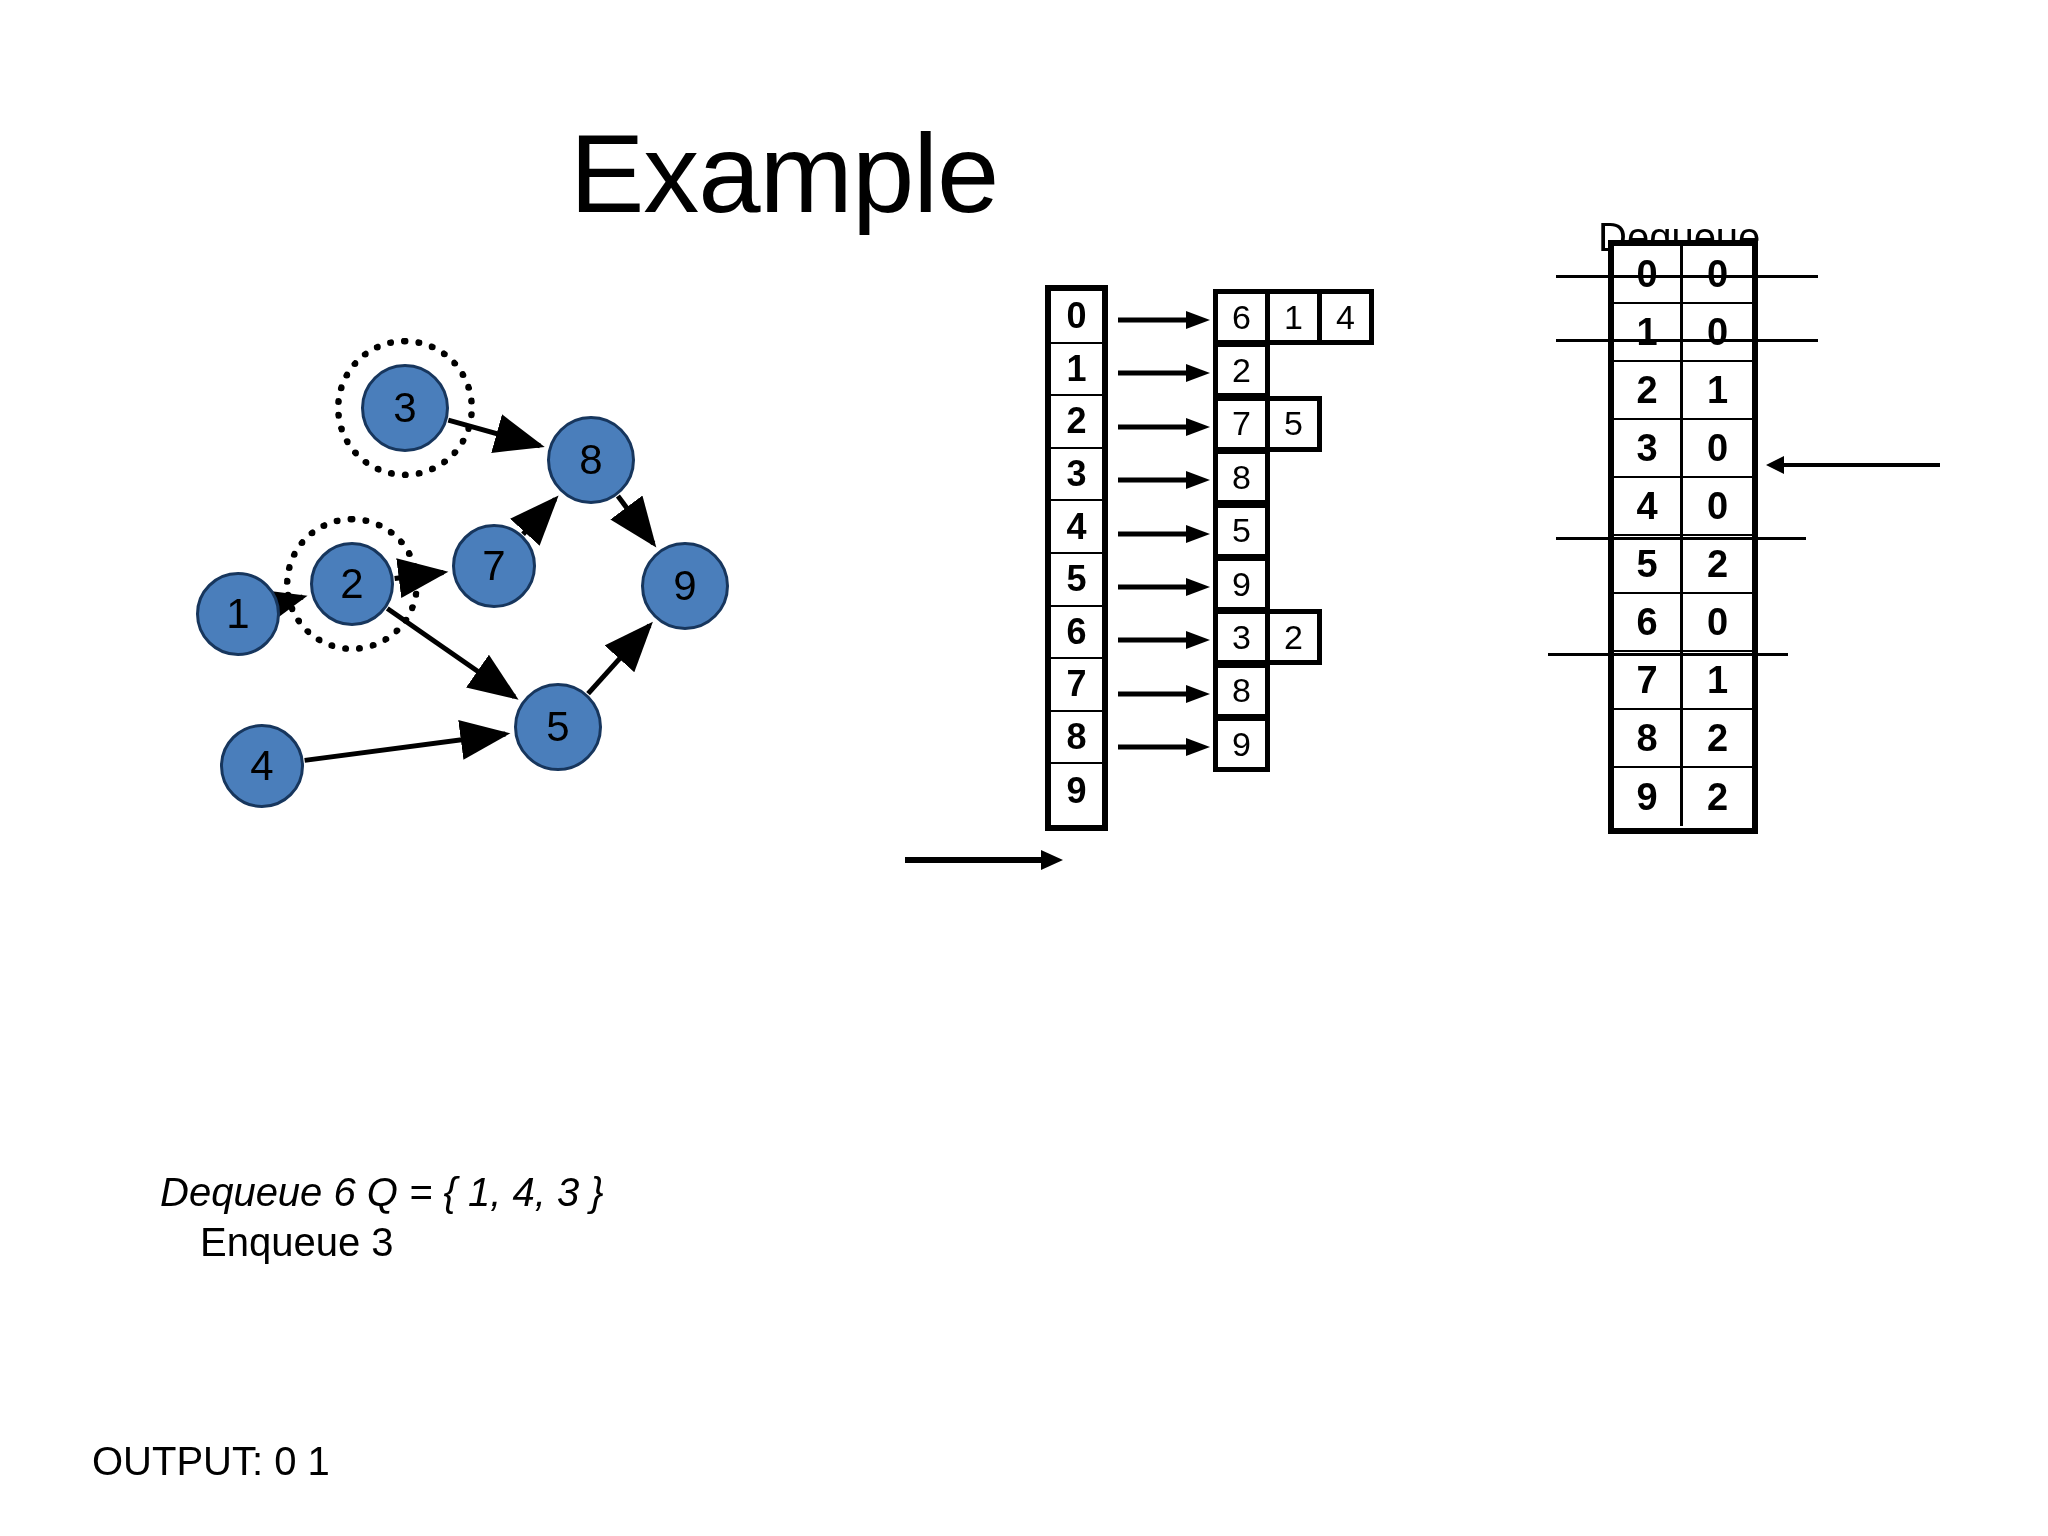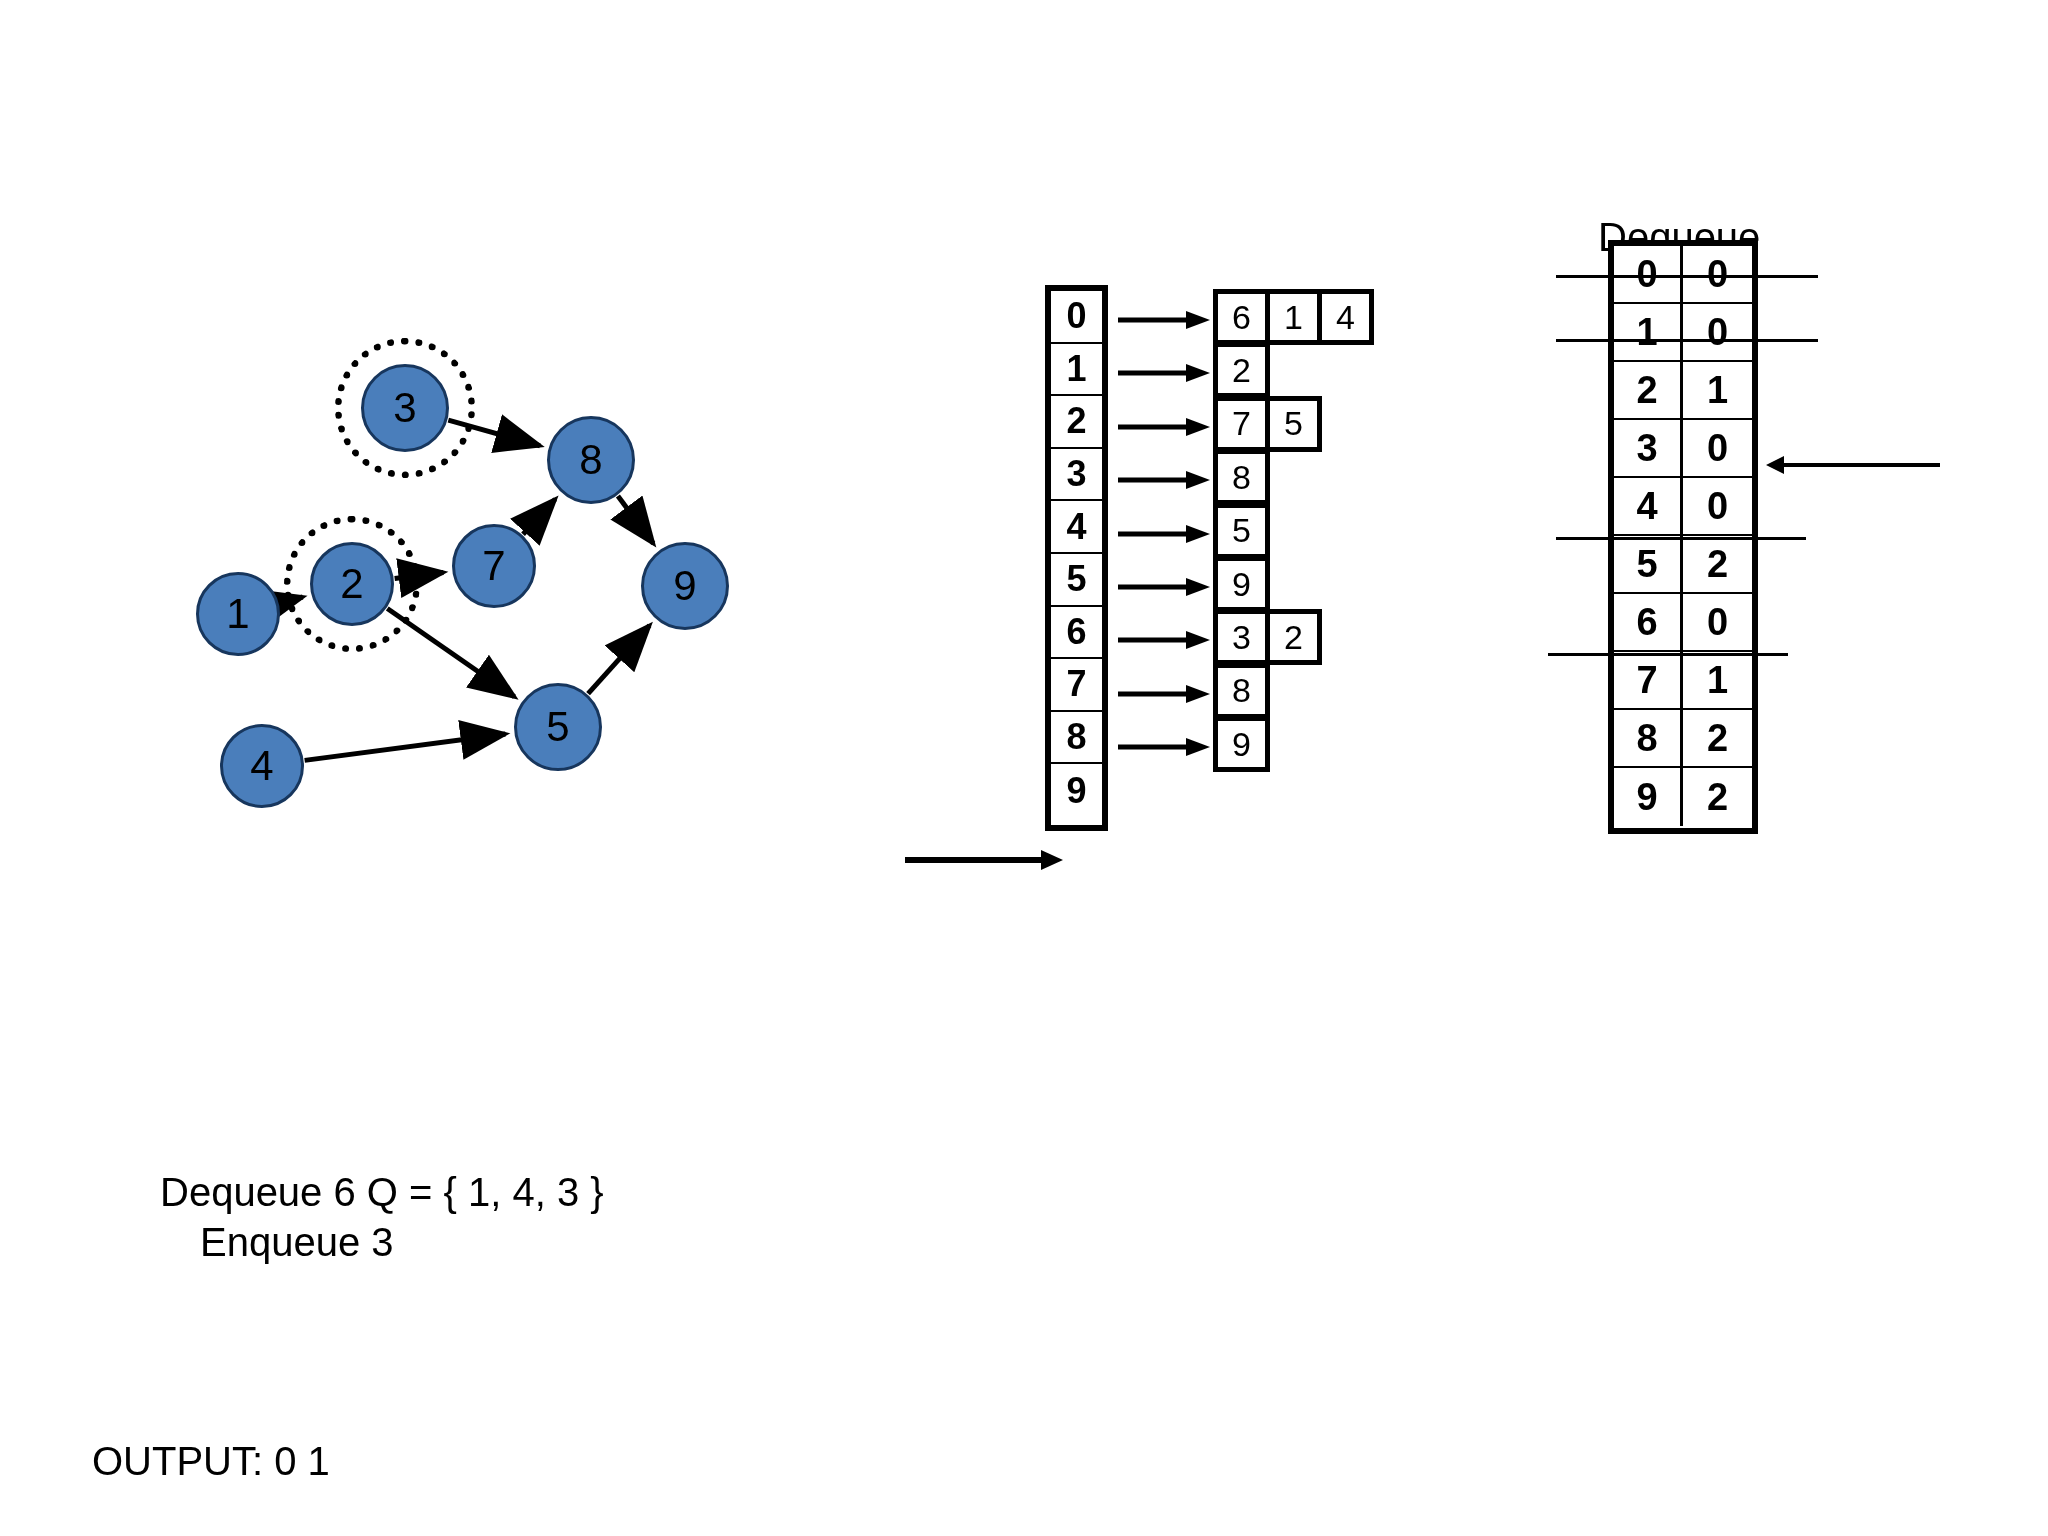--- a/index.html
+++ b/index.html
@@ -106,32 +106,33 @@
   #indeg-table .ind-cell.k { border-right:3px solid #000; }
 
   .strike {
     position:absolute;
     height:0;
     border-top:3px solid #000;
   }
 
   
   .caption { position:absolute; font-size:40px; font-weight:400; line-height:1.22; }
-  #dequeue-caption { left:160px; top:1168px; }
+  #dequeue-caption { left:160px; top:1168px;font-style:italic; }
   #enqueue-caption { left:200px; top:1218px; }
   #enqueue-new-start { left:1628px; top:1205px; width:320px; }
   #output-caption { left:92px; top:1437px; }
 
   svg { display:block; overflow:visible; }
 </style>
 </head>
 <body>
 
 <div id="stage">
 
+  <div id="slide-title"><span class="tw">Example</span></div>
 
   <div id="graph-area">
     <svg id="graph-svg" width="820" height="560">
       <defs>
         <marker id="ah" markerWidth="11" markerHeight="11" refX="9" refY="4" orient="auto" markerUnits="strokeWidth">
           <path d="M0,0 L10,4 L0,8 z" fill="#000"></path>
         </marker>
       </defs>
       <g id="edge-layer" stroke="#000" stroke-width="5" fill="none">
           <line x1="139.5842051022938" y1="273.0567881309753" x2="162.67919859960503" y2="266.9791582632618" marker-end="url(#ah)"></line>

